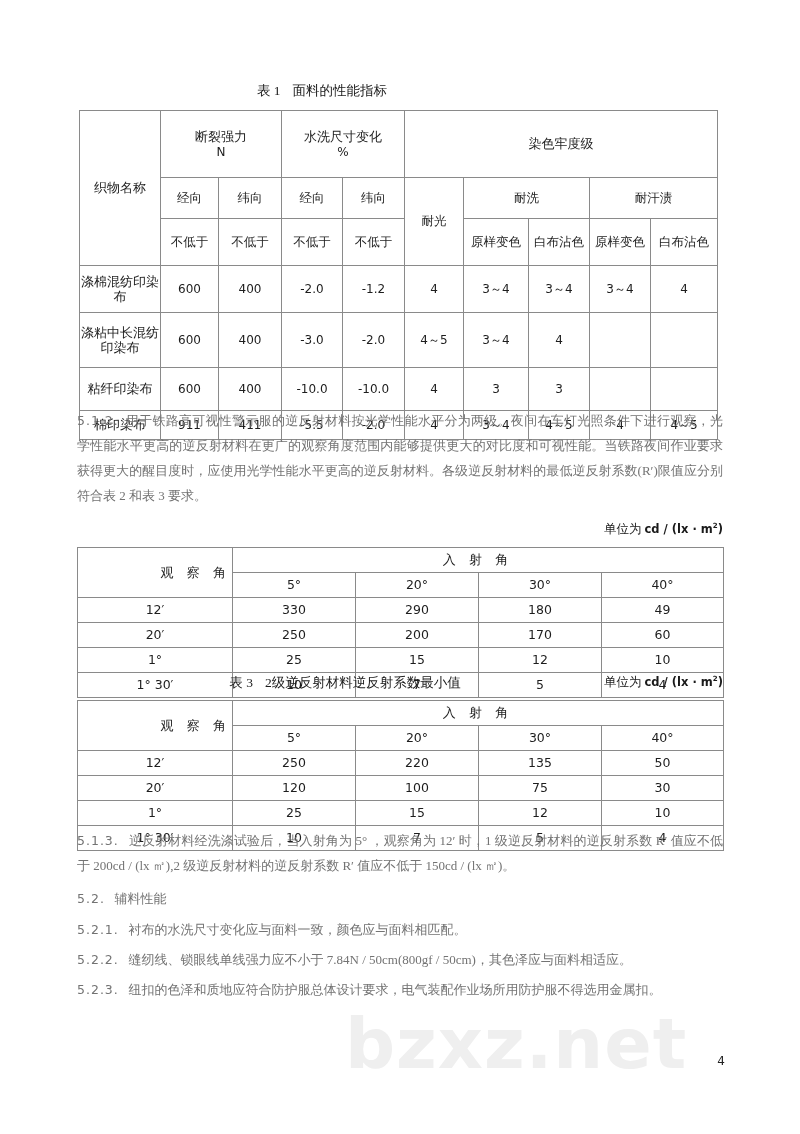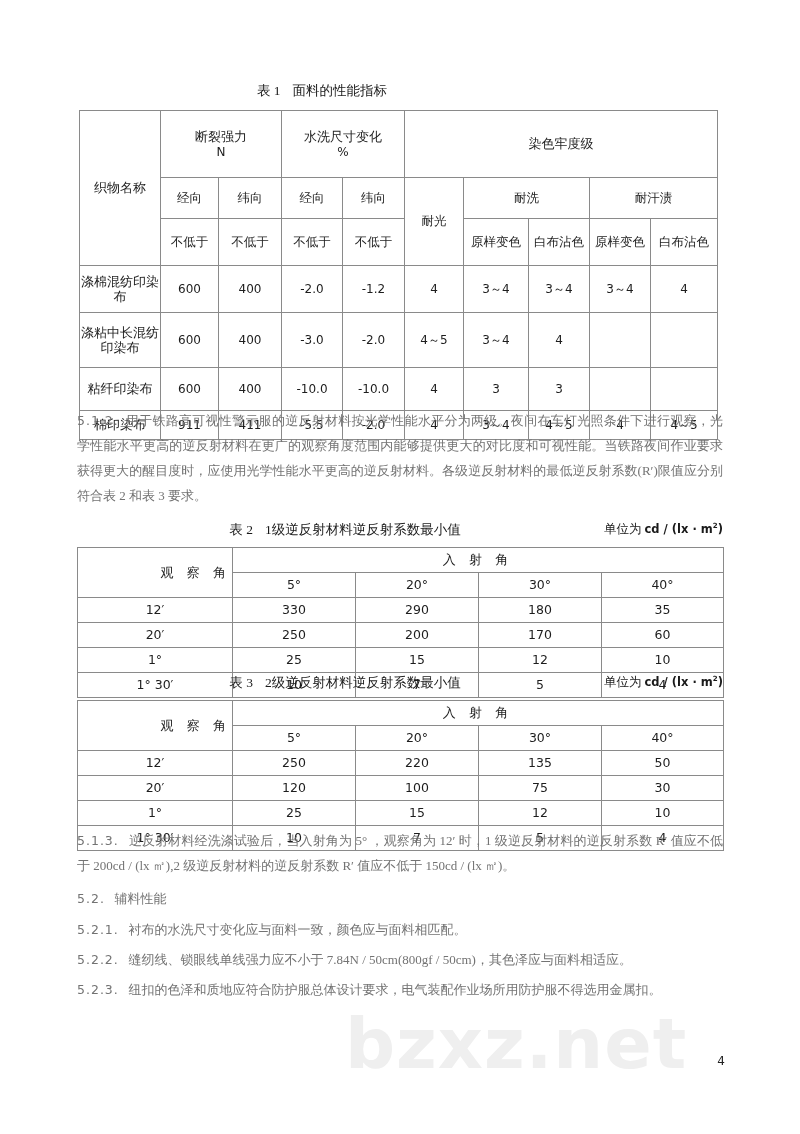--- a/index.html
+++ b/index.html
@@ -251,23 +251,20 @@
         </tr>
       </tbody>
     </table>
 
     <div class="para" style="left:77px; top:408px; width:646px; text-indent:0;">
       <span class="no">5.1.2.</span>&nbsp;
       <span>用于铁路高可视性警示服的逆反射材料按光学性能水平分为两级。夜间在车灯光照条件下进行观察，光学性能水平更高的逆反射材料在更广的观察角度范围内能够提供更大的对比度和可视性能。当铁路夜间作业要求获得更大的醒目度时，应使用光学性能水平更高的逆反射材料。各级逆反射材料的最低逆反射系数(R′)限值应分别符合表 2 和表 3 要求。</span>
     </div>
 
     <div class="title-row" style="position:absolute; left:0; top:521px; width:800px;">
-      <div class="title-center" style="padding-right:110px;">
-        <span>表 2</span><span class="gap"></span><span>1级逆反射材料逆反射系数最小值</span>
-      </div>
       <div class="unit-note">
         <span>单位为</span>
         <span class="u-ascii"><span>cd / (lx · m</span><sup>2</sup><span>)</span></span>
       </div>
     </div>
 
     <table class="doc t23" id="table2" style="top:547px;">
       <colgroup>
         <col style="width:155px">
           <col style="width:123px">
@@ -284,21 +281,21 @@
           <td class="num">5°</td>
           <td class="num">20°</td>
           <td class="num">30°</td>
           <td class="num">40°</td>
         </tr>
         <tr>
           <td class="num">12′</td>
           <td class="num">330</td>
           <td class="num">290</td>
           <td class="num">180</td>
-          <td class="num">35</td>
+          <td class="num">49</td>
         </tr>
         <tr>
           <td class="num">20′</td>
           <td class="num">250</td>
           <td class="num">200</td>
           <td class="num">170</td>
           <td class="num">60</td>
         </tr>
         <tr>
           <td class="num">1°</td>

